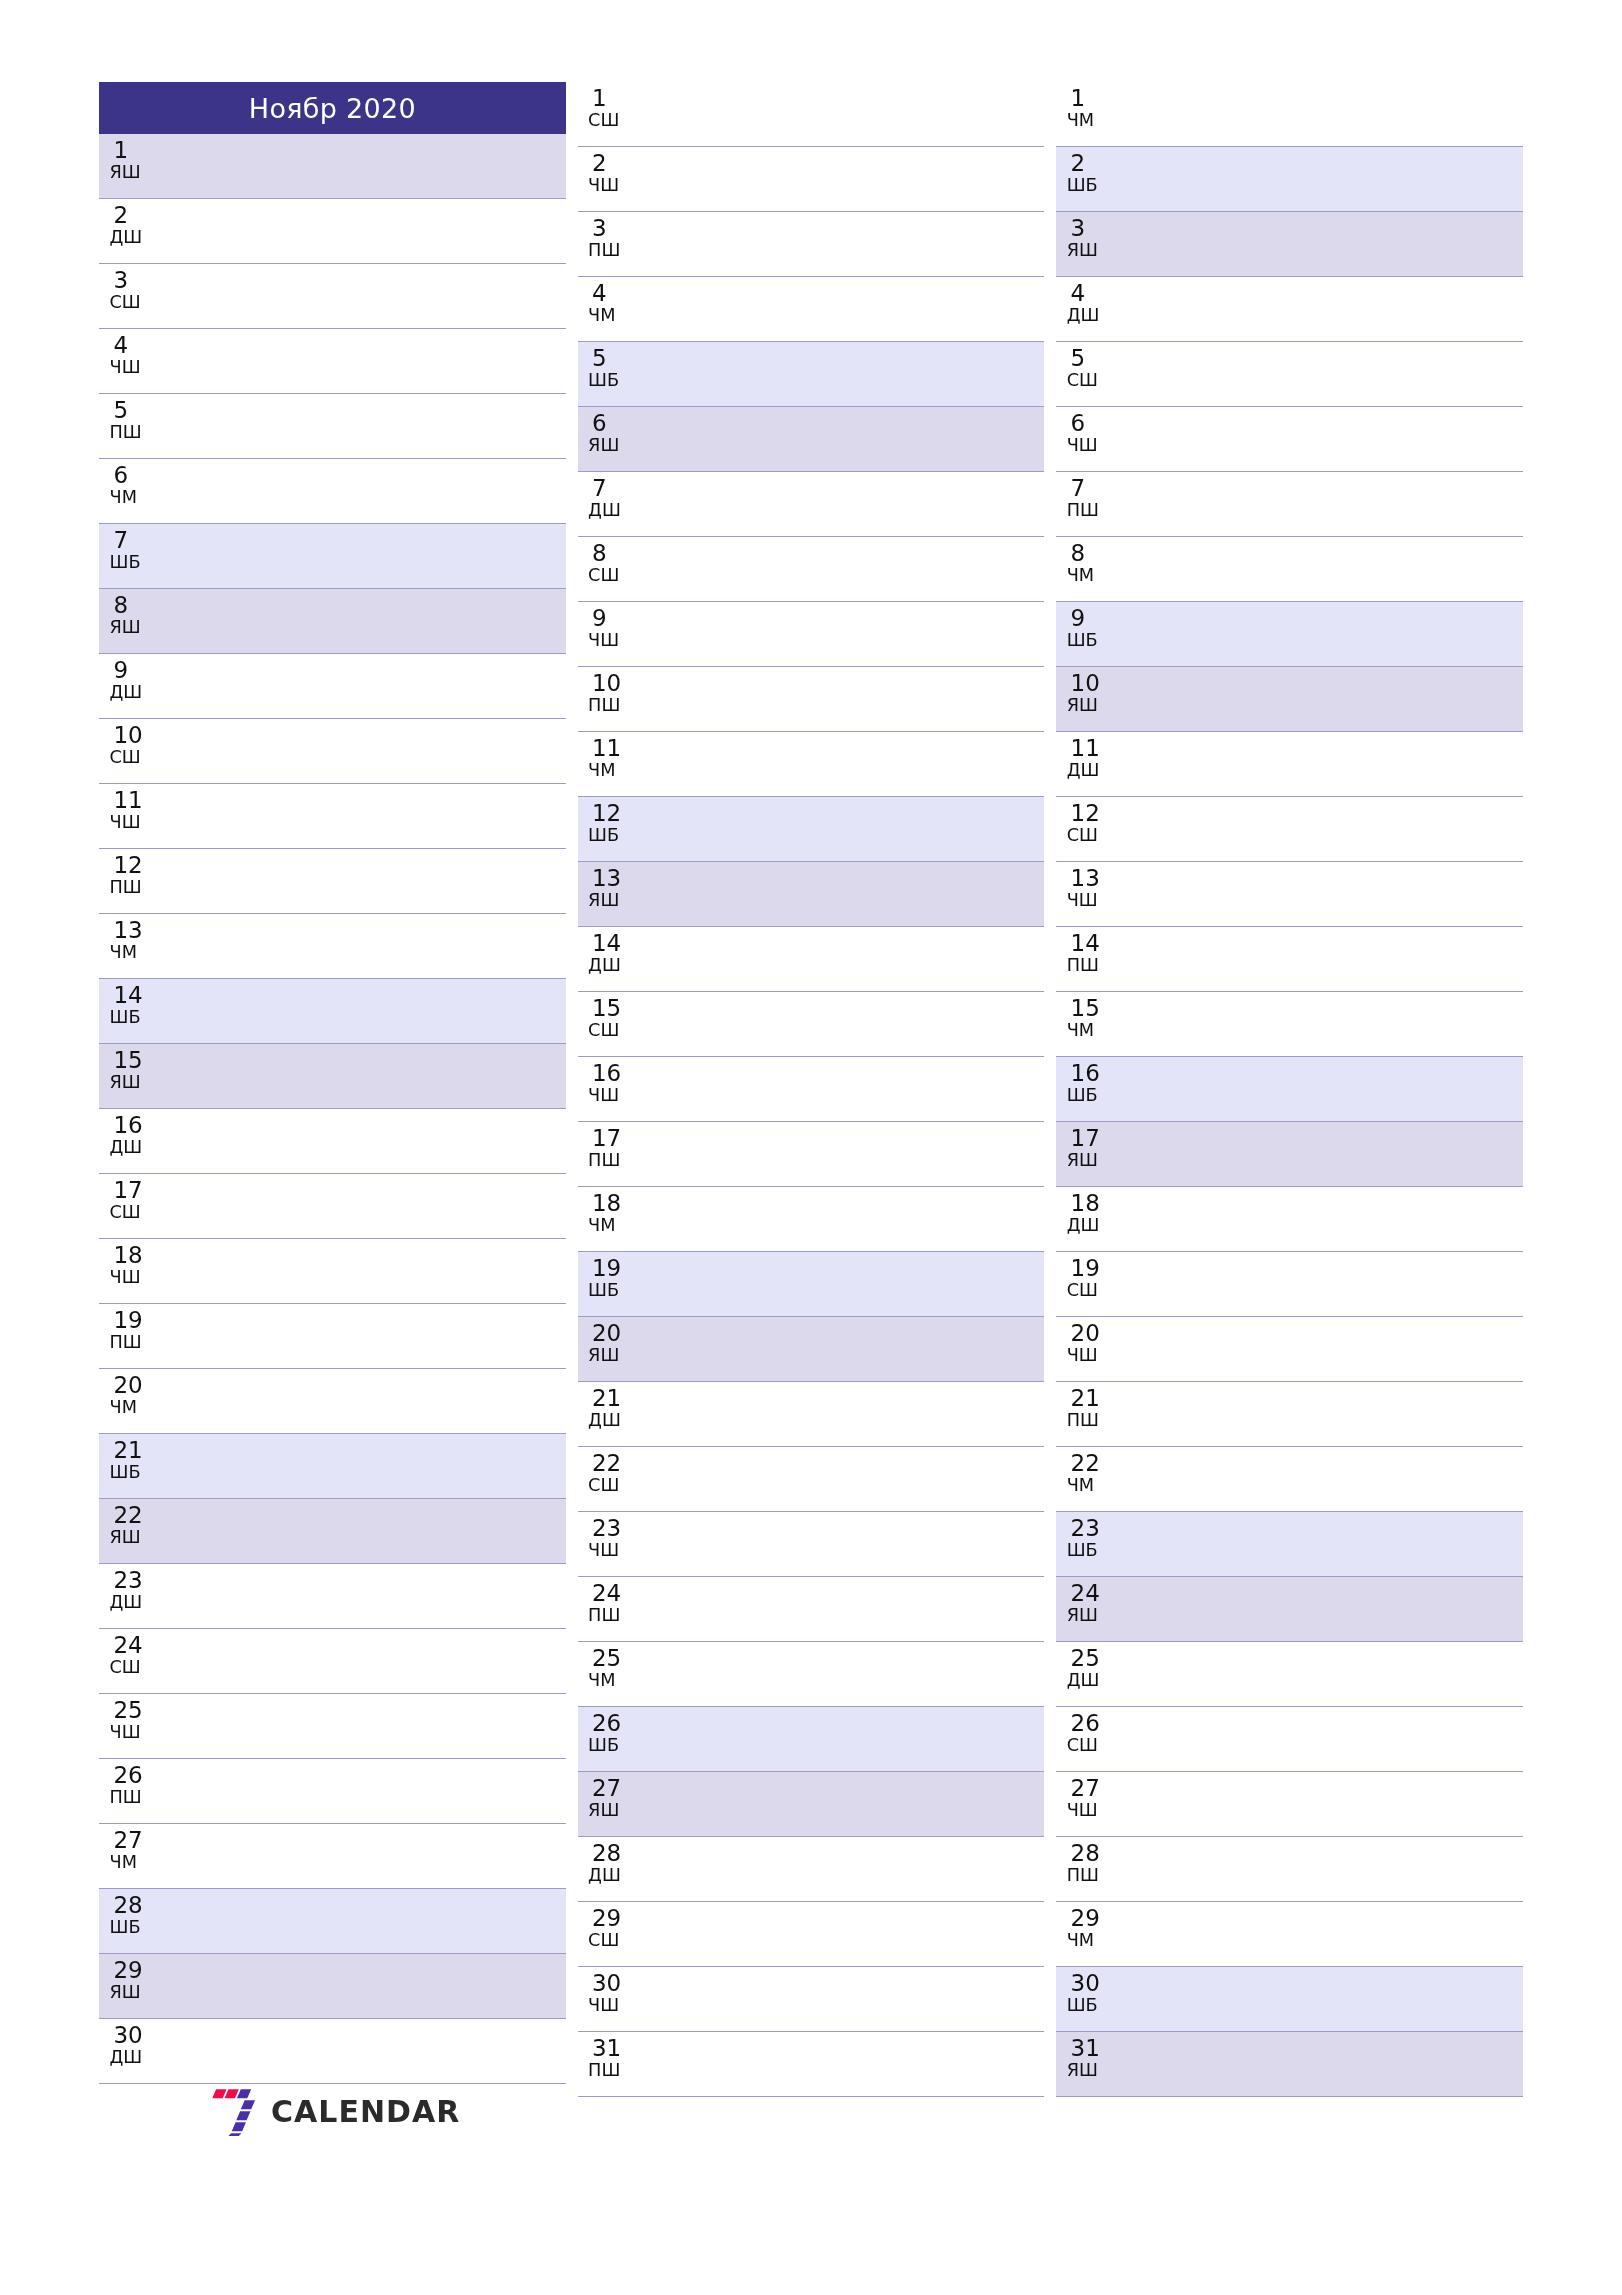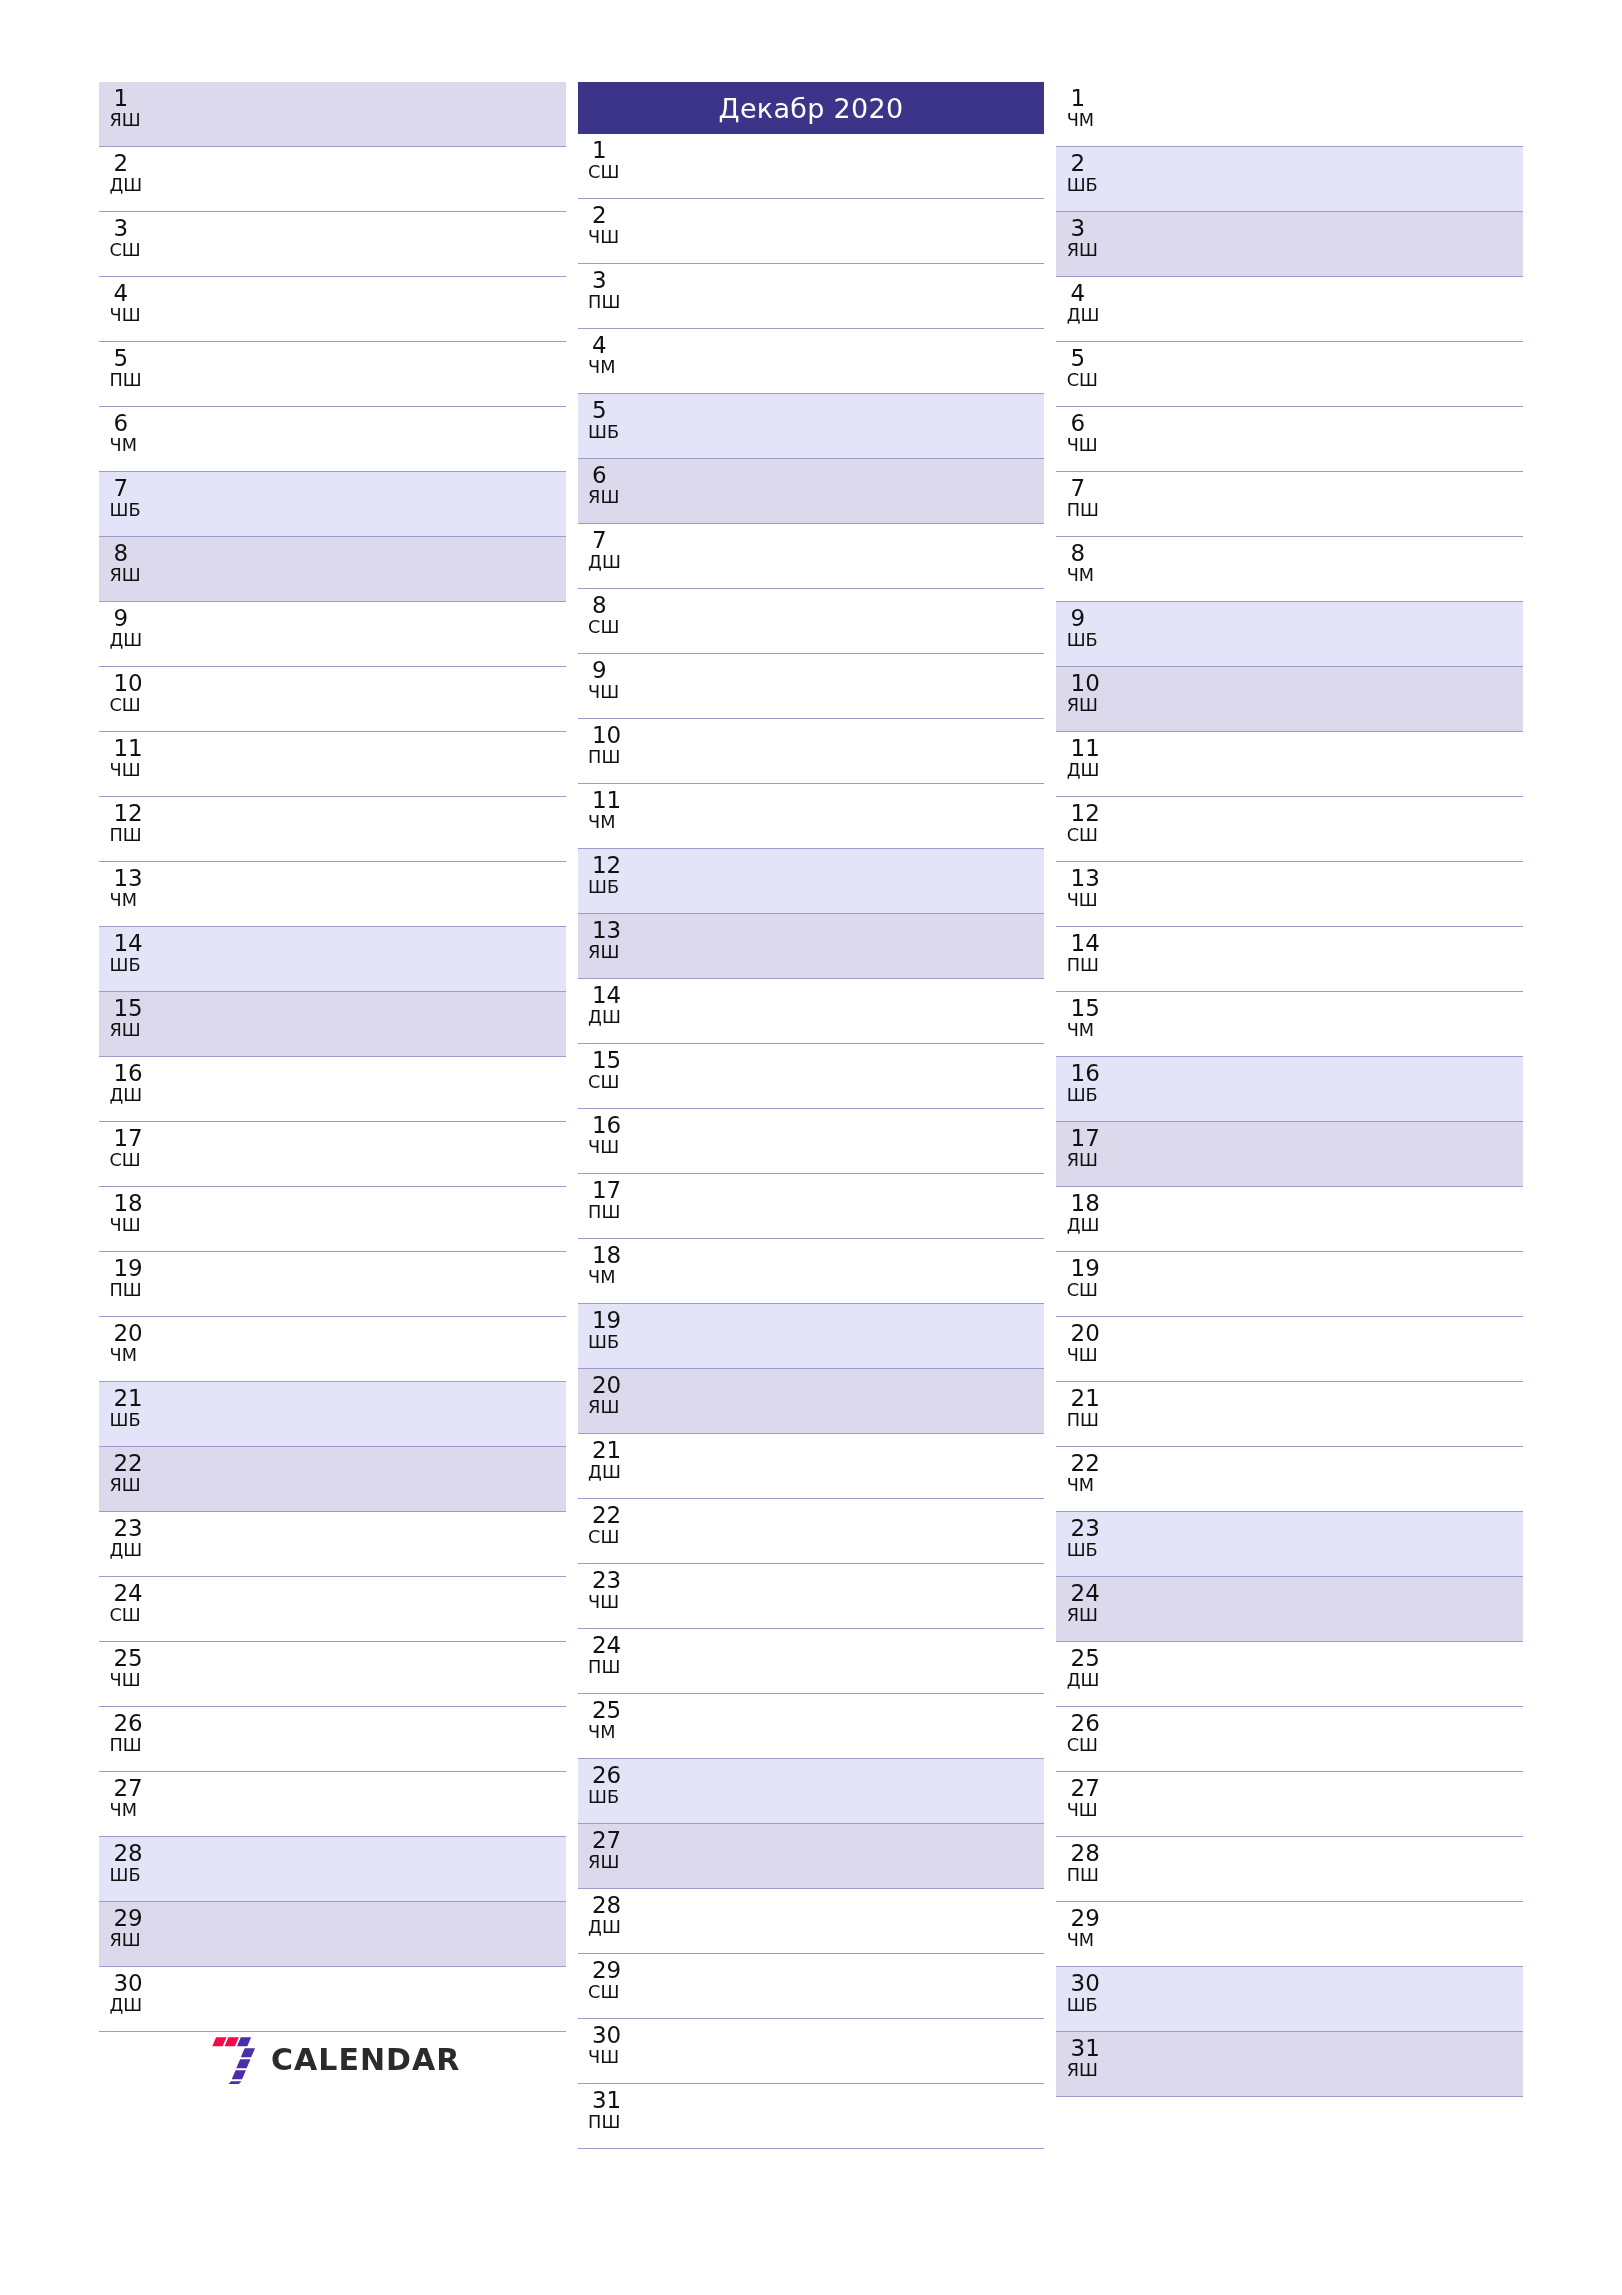--- a/index.html
+++ b/index.html
@@ -111,20 +111,21 @@
     color: #2b2b2b;
     line-height: 1;
   }
 </style>
 </head>
 <body>
 
 <div class="page">
   <div class="planner" id="planner">
       <div class="month-col">
+        <div class="month-header">Ноябр 2020</div>
         <div class="days">
           <div class="day-row sun">
             <span class="day-num">1</span>
             <span class="day-wd">ЯШ</span>
           </div>
           <div class="day-row">
             <span class="day-num">2</span>
             <span class="day-wd">ДШ</span>
           </div>
           <div class="day-row">
@@ -251,21 +252,20 @@
     <polygon points="47,53 63,53 57,67 41,67" fill="#4b2fa8"></polygon>
     <polygon points="40,70 56,70 52,74 36,74" fill="#4b2fa8"></polygon>
   </g>
 </svg>
               <span class="brand-text">CALENDAR</span>
             </div>
           </div>
         </div>
       </div>
       <div class="month-col">
-        <div class="month-header">Декабр 2020</div>
         <div class="days">
           <div class="day-row">
             <span class="day-num">1</span>
             <span class="day-wd">СШ</span>
           </div>
           <div class="day-row">
             <span class="day-num">2</span>
             <span class="day-wd">ЧШ</span>
           </div>
           <div class="day-row">

